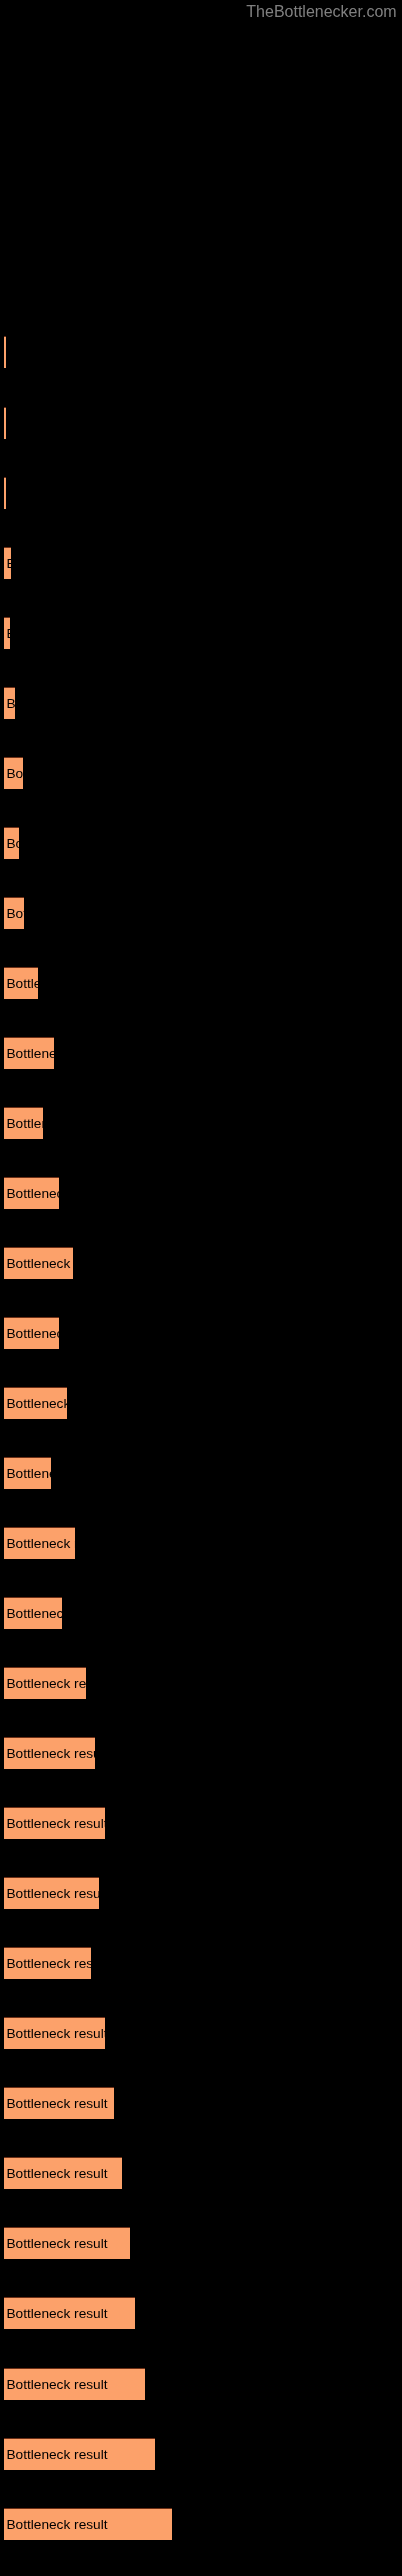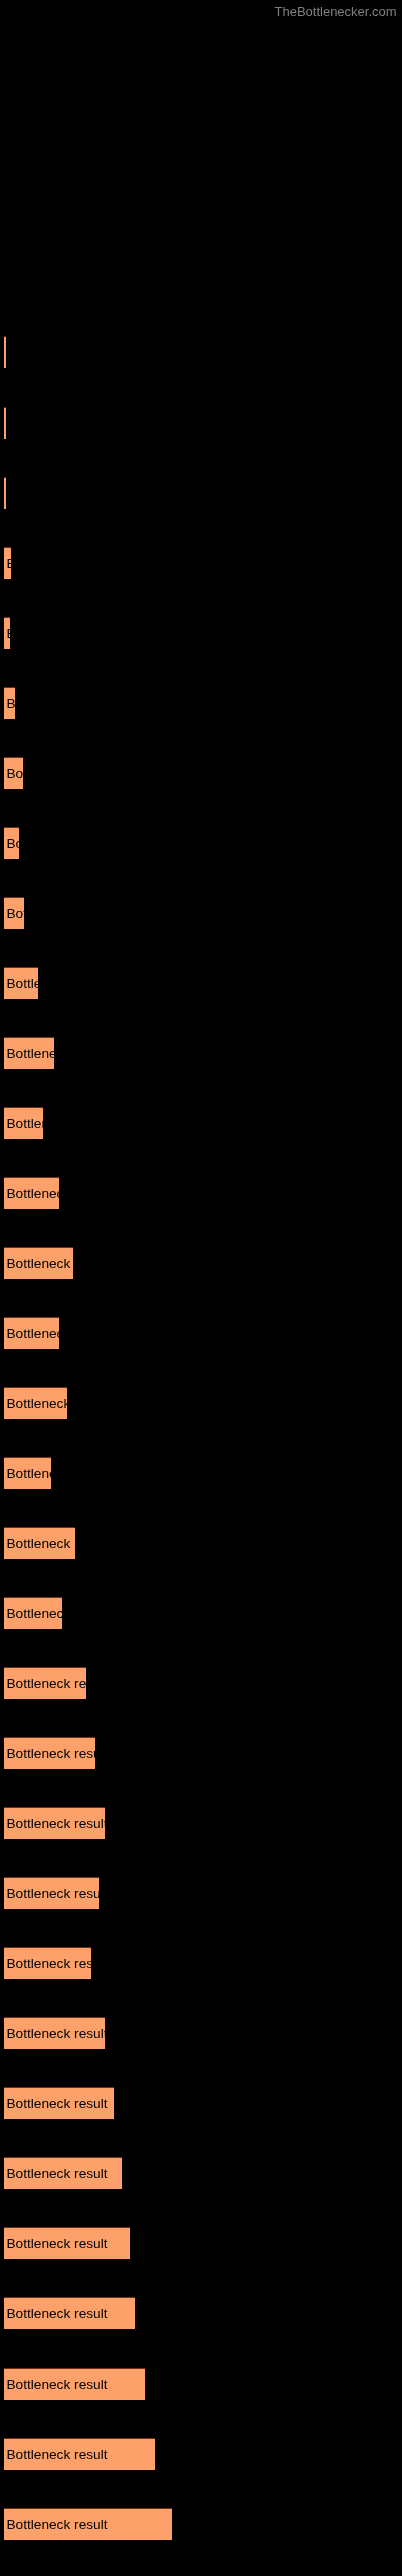--- a/index.html
+++ b/index.html
@@ -15,21 +15,21 @@
     overflow: hidden;
     font-family: "Liberation Sans", sans-serif;
     -webkit-font-smoothing: antialiased;
   }
 
   
   #watermark {
     position: absolute;
     top: 0px;
     right: 6.4px;
-    font-size: 13px;
+    font-size: 16px;
     line-height: 24px;
     color: #808080;
     letter-spacing: 0px;
     white-space: nowrap;
     user-select: none;
   }
 
   
   #plot {
     position: absolute;

